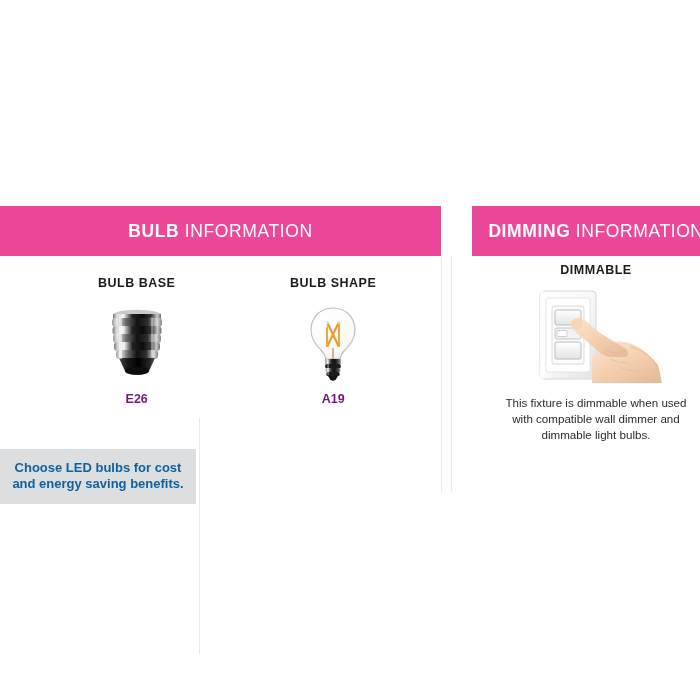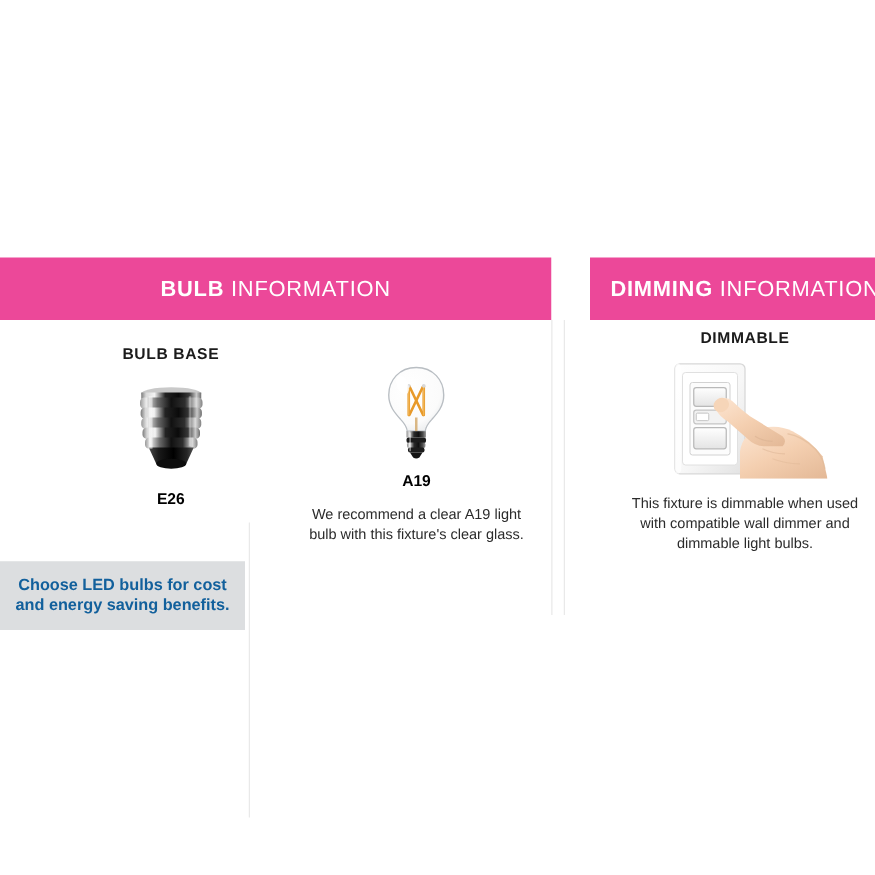--- a/index.html
+++ b/index.html
@@ -113,21 +113,21 @@
   .figure-wide {
     height: 96px;
     margin-top: 10px;
   }
 
   
   .fig-label {
     text-align: center;
     font-size: 12.5px;
     font-weight: bold;
-    color: #000000;
+    color: #701a75;
     margin-top: 8px;
   }
 
   
   .body-copy {
     text-align: center;
     font-size: 11.6px;
     line-height: 16px;
     color: #2b2b2b;
     margin: 12px auto 0;
@@ -222,20 +222,21 @@
             <rect x="13" y="9" width="3" height="42" fill="#ffffff" opacity="0.5"></rect>
             <rect x="45" y="9" width="2" height="40" fill="#ffffff" opacity="0.32"></rect>
           </svg>
         </div>
 
         <div class="fig-label">E26</div>
 
       </div>
 
       <div class="col col-shape">
+        <div class="sec-title">BULB SHAPE</div>
 
         <div class="figure">
           <svg width="52" height="76" viewBox="0 0 52 76">
             <defs>
               <radialGradient id="glass" cx="0.38" cy="0.32" r="0.78">
                 <stop offset="0" stop-color="#ffffff"></stop>
                 <stop offset="0.72" stop-color="#fbfbfb"></stop>
                 <stop offset="1" stop-color="#e6e8ea"></stop>
               </radialGradient>
               <linearGradient id="bbase" x1="0" y1="0" x2="1" y2="0">
@@ -279,21 +280,20 @@
             <rect x="18.2" y="58" width="15.6" height="4.4" rx="1.6" fill="#1c1c1c"></rect>
             <rect x="18.6" y="62" width="14.8" height="4.4" rx="1.6" fill="url(#bbase)"></rect>
             <rect x="19.4" y="66" width="13.2" height="4" rx="1.6" fill="#1c1c1c"></rect>
             <path d="M21 70 L31 70 L28.5 74 Q26 75.4 23.5 74 Z" fill="#141414"></path>
             <rect x="20.4" y="54" width="1.4" height="15" fill="#ffffff" opacity="0.45"></rect>
           </svg>
         </div>
 
         <div class="fig-label">A19</div>
 
-        <div class="body-copy copy-shape">We recommend a clear A19 light bulb with this fixture's clear glass.</div>
       </div>
     </div>
 
     <div class="tip">
       <span class="tip-text">Choose LED bulbs for cost and energy saving benefits.</span>
     </div>
   </div>
 
   <div class="panel-dimming">
 

